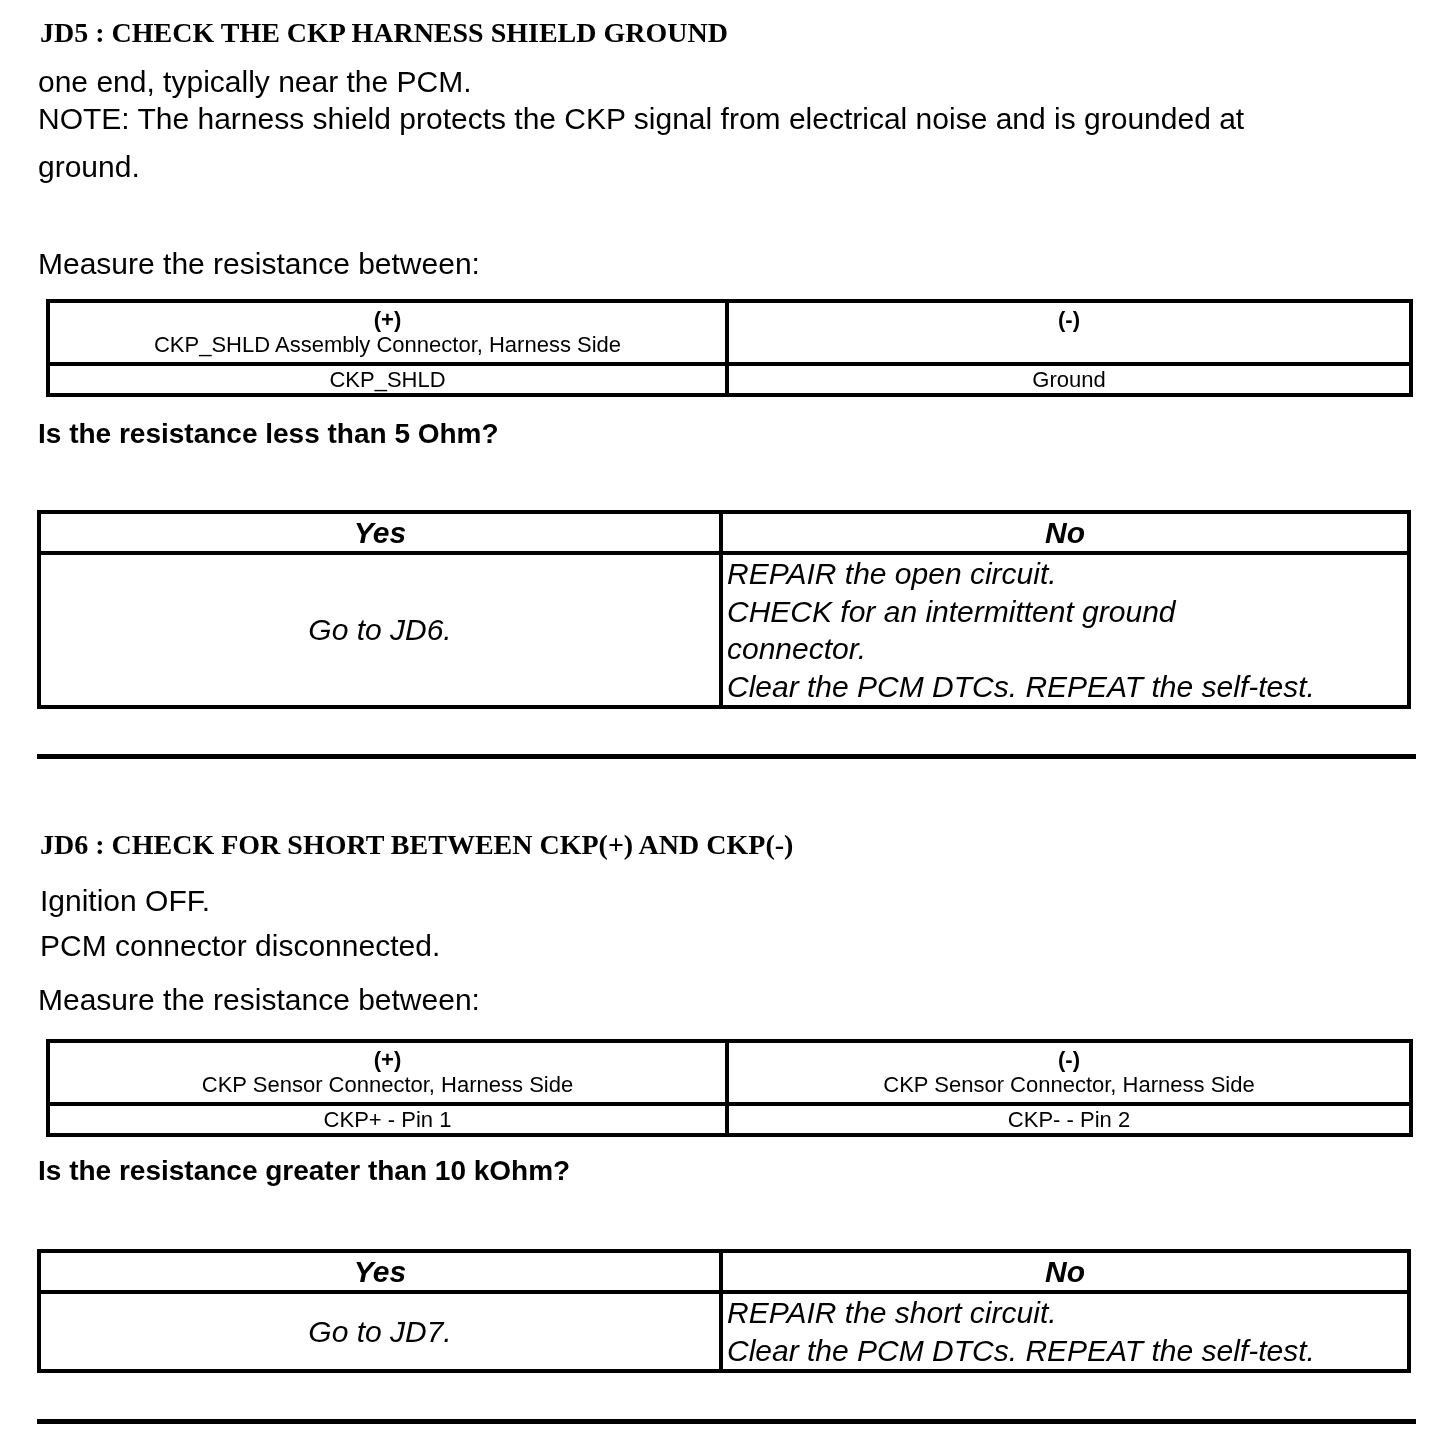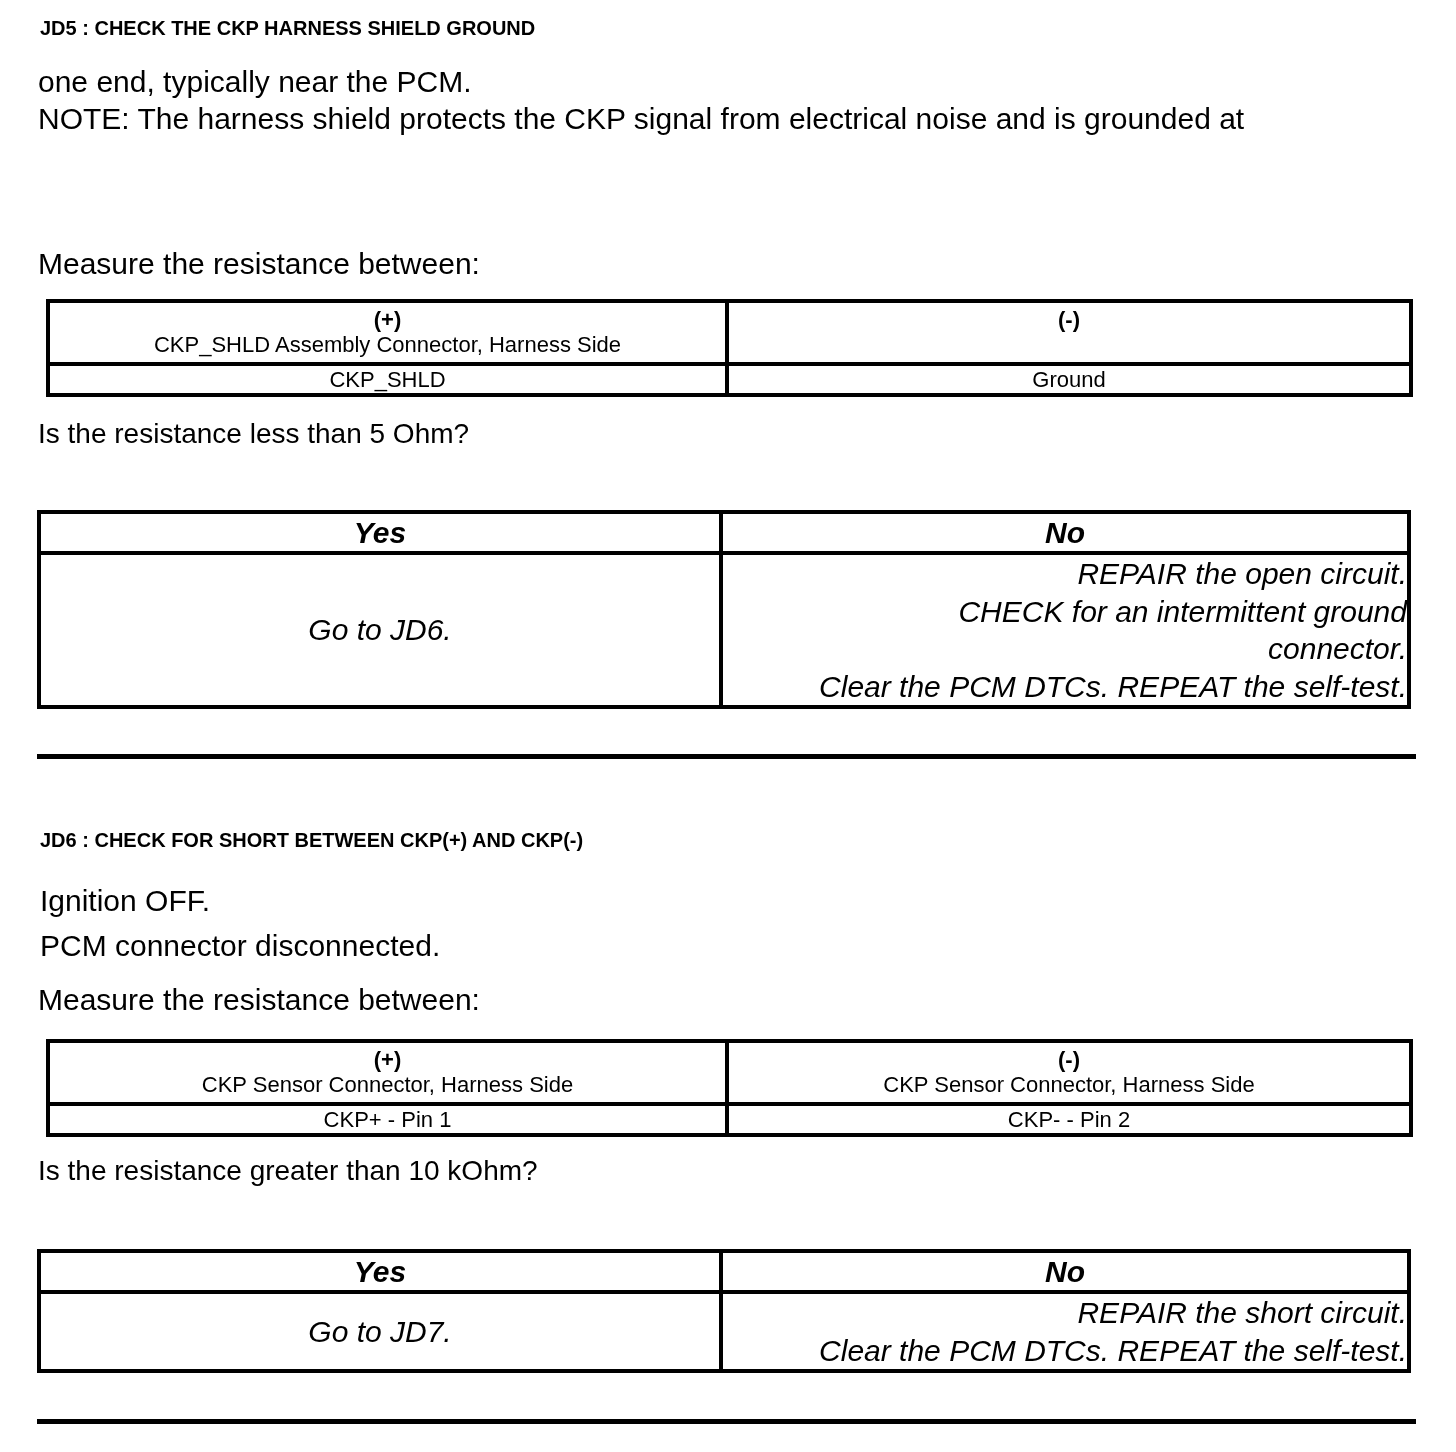--- a/index.html
+++ b/index.html
@@ -1,49 +1,50 @@
 <!DOCTYPE html>
 <html><head>
 <meta charset="utf-8">
 <style>
   html, body { margin: 0; padding: 0; background: #ffffff; }
   body { width: 1456px; height: 1452px; position: relative; overflow: hidden;
          font-family: "Liberation Sans", sans-serif; color: #000000; }
   .abs { position: absolute; }
-  .h-step { font-weight: bold; font-size: 20px; left: 40px; white-space: nowrap; }
+  .h-step { font-weight: bold; font-size: 28px; left: 40px; white-space: nowrap; font-family: Liberation Serif, serif; }
   .para { font-size: 30px; left: 38px; line-height: 37px; white-space: nowrap; }
-  .question { font-weight: normal; font-size: 28px; left: 38px; white-space: nowrap; text-align: right; }
+  .question { font-weight: bold; font-size: 28px; left: 38px; white-space: nowrap; text-align: right; }
   .rule { left: 37px; width: 1379px; height: 5px; background: #000; }
 
   
   .mtable { border-collapse: collapse; table-layout: fixed; }
   .mtable td { border: 4px solid #000; text-align: center; padding: 0; font-size: 22px; line-height: 25px; vertical-align: top; overflow: hidden; }
   .mtable .sign { font-weight: bold; display: block; }
   .mtable .lbl { display: block; }
   .mtable tr.hdr td { height: 55px; padding-top: 4px; }
   .mtable tr.val td { height: 27px; vertical-align: middle; }
 
   
   .yntable { border-collapse: collapse; table-layout: fixed; }
   .yntable td { border: 4px solid #000; padding: 0; font-size: 30px; font-style: italic; }
   .yntable tr.hdr td { text-align: center; font-weight: bold; height: 37px; line-height: 37px; }
   .yntable td.yes { text-align: center; vertical-align: middle; }
   .yntable td.no { text-align: left; vertical-align: top; padding-left: 4px; line-height: 37.5px; }
-  .yntable td.no span { display: block; white-space: nowrap; text-align: right; }
+  .yntable td.no span { display: block; white-space: nowrap; }
 </style>
 </head>
 <body>
 
 <div class="abs h-step" style="top:17px;">JD5 : CHECK THE CKP HARNESS SHIELD GROUND</div>
 
 <div class="abs para" style="top:63px;">
   <div>one end, typically near the PCM.</div>
   <div>NOTE: The harness shield protects the CKP signal from electrical noise and is grounded at</div>
 </div>
 <div class="abs para" style="top:148px;">
+  <div>ground.</div>
 </div>
 <div class="abs para" style="top:245px;">Measure the resistance between:</div>
 
 <table class="abs mtable" style="left:46px; top:299px; width:1363px;">
   <colgroup>
       <col style="width:679px">
       <col style="width:684px">
     </colgroup>
   <tbody>
       <tr class="hdr">

